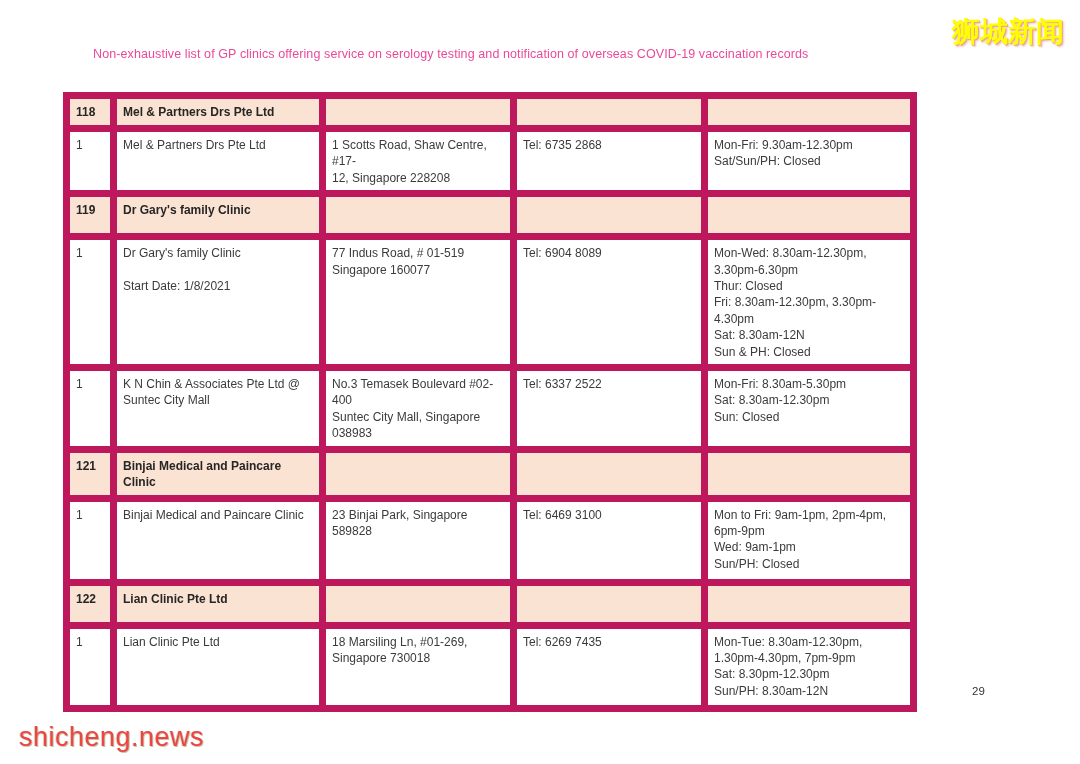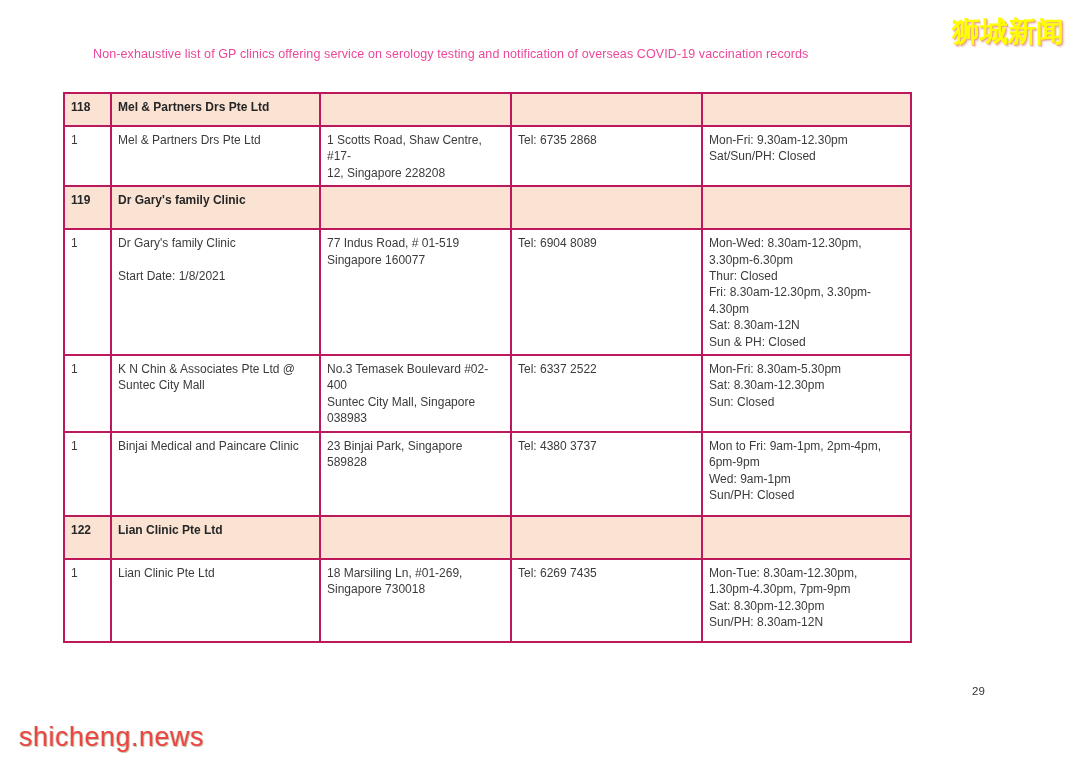--- a/index.html
+++ b/index.html
@@ -19,21 +19,21 @@
     white-space:nowrap;
   }
   table.clinic-table {
     position:absolute;
     left:63px; top:92px;
     width:847px;
     border-collapse:collapse;
     table-layout:fixed;
   }
   table.clinic-table td {
-    border:2px solid #be185d;
+    border:7px solid #be185d;
     vertical-align:top;
     padding:5px 6px 4px 6px;
     font-size:12px;
     line-height:16.4px;
     color:#3b3b3b;
     white-space:pre-line;
     overflow:hidden;
     word-wrap:break-word;
   }
   tr.group-row td {
@@ -126,25 +126,32 @@
 Suntec City Mall</td>
       <td>No.3 Temasek Boulevard #02-400
 Suntec City Mall, Singapore
 038983</td>
       <td>Tel: 6337 2522</td>
       <td>Mon-Fri: 8.30am-5.30pm
 Sat: 8.30am-12.30pm
 Sun: Closed</td>
     </tr>
 
+    <tr class="group-row" style="height:33px">
+      <td>121</td>
+      <td>Binjai Medical and Paincare Clinic</td>
+      <td></td>
+      <td></td>
+      <td></td>
+    </tr>
     <tr class="detail-row" style="height:84px">
       <td>1</td>
       <td>Binjai Medical and Paincare Clinic</td>
       <td>23 Binjai Park, Singapore 589828</td>
-      <td>Tel: 4380 3737</td>
+      <td>Tel: 6469 3100</td>
       <td>Mon to Fri: 9am-1pm, 2pm-4pm, 6pm-9pm
 Wed: 9am-1pm
 Sun/PH: Closed</td>
     </tr>
 
     <tr class="group-row" style="height:43px">
       <td>122</td>
       <td>Lian Clinic Pte Ltd</td>
       <td></td>
       <td></td>

